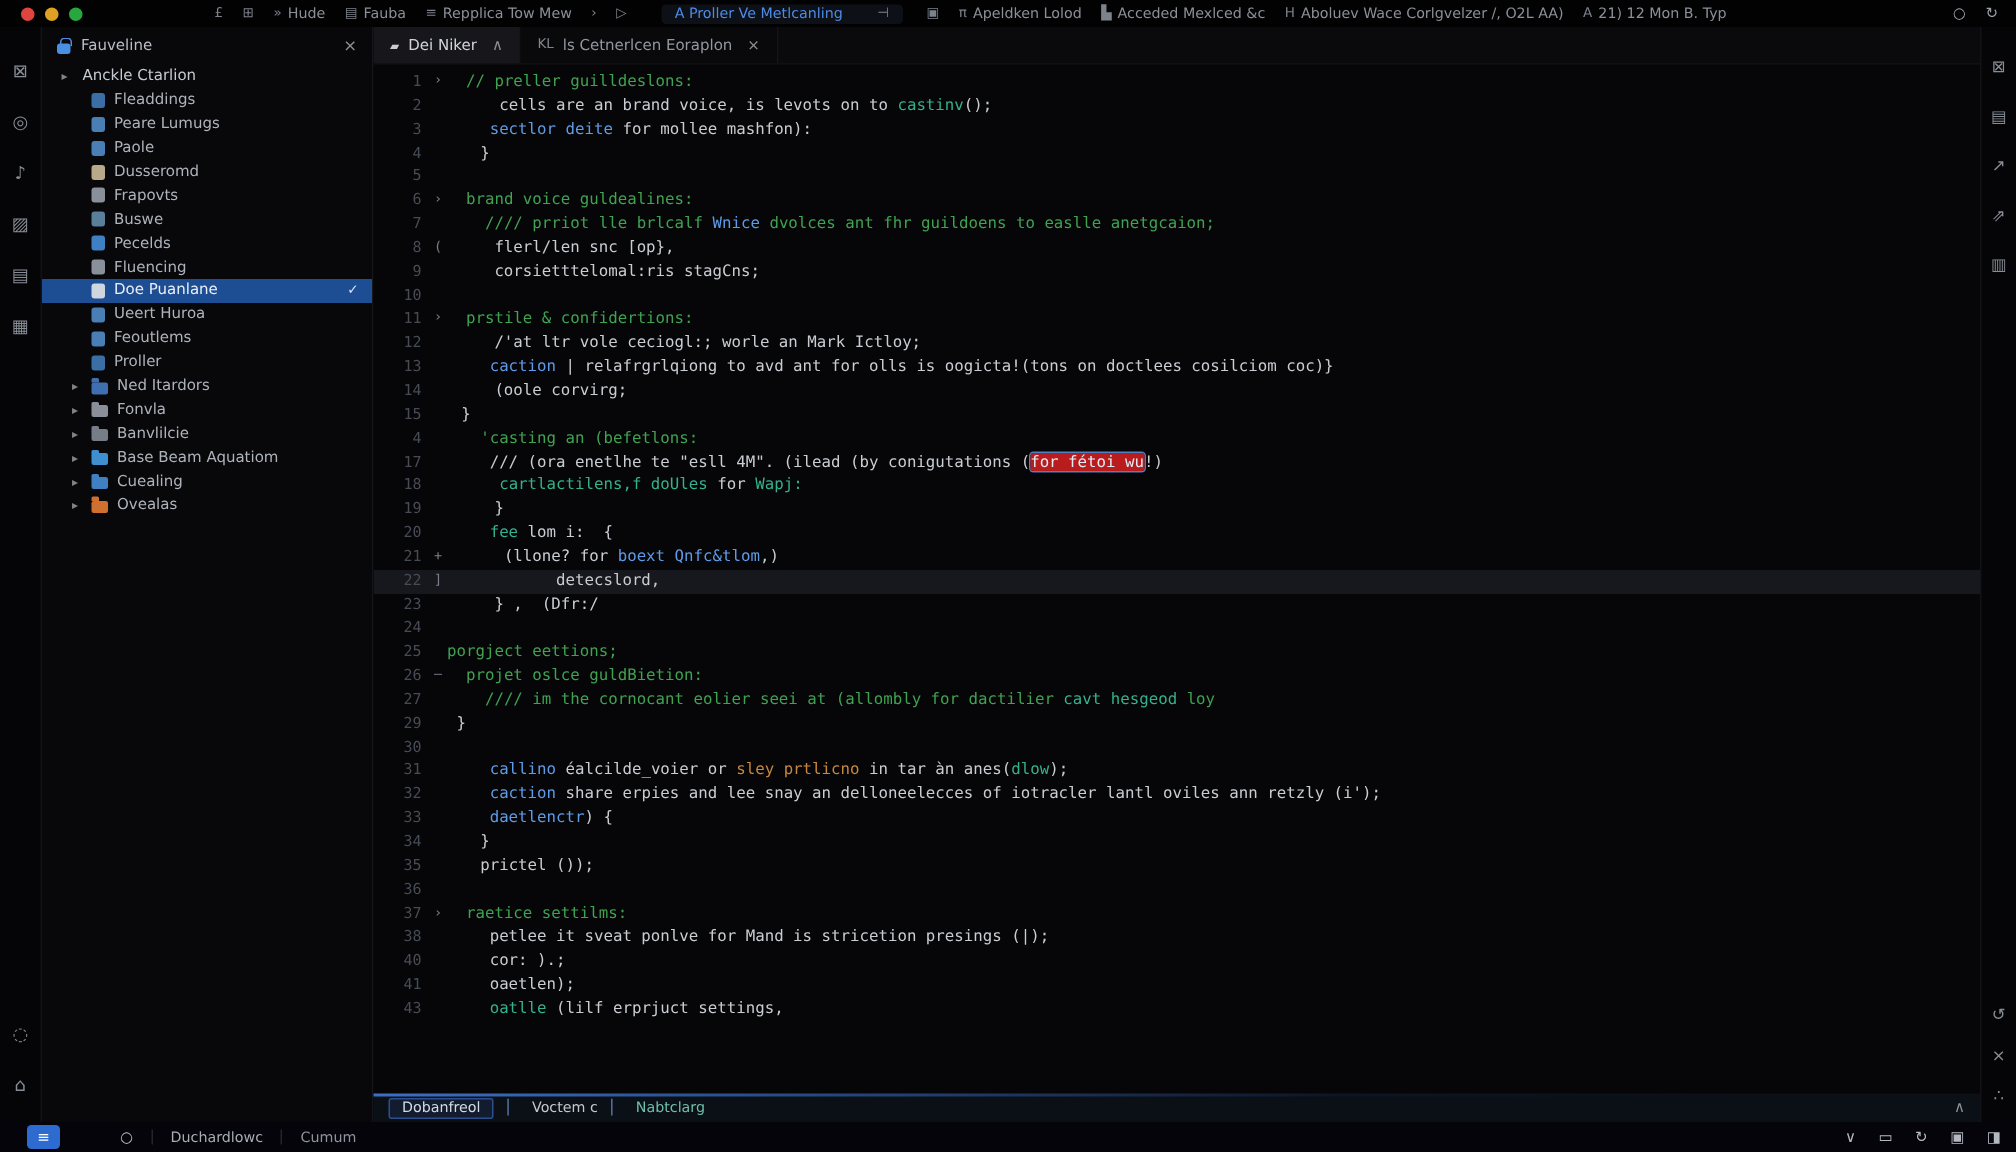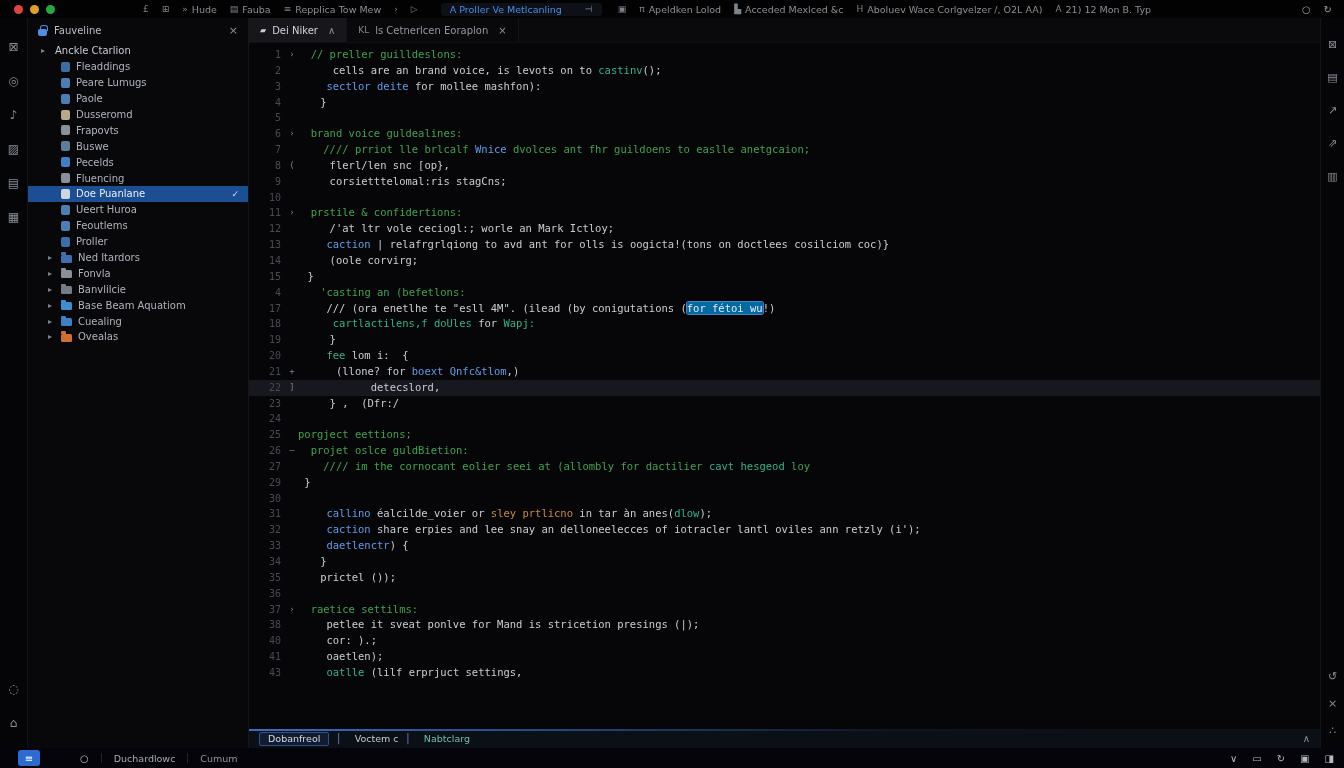--- a/index.html
+++ b/index.html
@@ -63,21 +63,21 @@
 
   .code-area{flex:1;padding-top:4px;overflow:hidden;
              font-family:"DejaVu Sans Mono",monospace;font-size:10.5px;line-height:15.85px}
   .code-line{display:flex;white-space:pre;height:15.85px}
   .code-line.current{background:#17171e}
   .ln{width:37px;text-align:right;color:#464b56;flex:none;padding-right:5px;font-size:10px}
   .mk{width:12px;flex:none;color:#78808e;font-size:9px;text-align:center}
   .cd{flex:1}
   .c-cm{color:#3fa351}.c-kw{color:#5f9ce8}.c-tl{color:#34b18e}
   .c-or{color:#c8893f}.c-tx{color:#c9cdd3}
-  .c-sel{background:#0369a1;color:#e2ebf8;border-radius:2px;box-shadow:0 0 0 1px #4e80c4}
+  .c-sel{background:#b91c1c;color:#e2ebf8;border-radius:2px;box-shadow:0 0 0 1px #4e80c4}
 
   .bottom-bar{height:19px;background:#0b0f16;display:flex;align-items:center;
               padding:0 10px;gap:9px;position:relative;font-size:9.5px;flex:none}
   .bottom-bar::before{content:"";position:absolute;top:0;left:0;right:0;height:2px;
       background:linear-gradient(90deg,#3b6fc4,#24457c 30%,rgba(20,40,80,.25) 60%,transparent 85%)}
   .bb-chip{background:#131c2e;border:1px solid #2c4f8f;border-radius:2px;color:#d5dbe5;
            padding:0 8px;height:14px;display:flex;align-items:center}
   .bb-sep{color:#5b75a8}
   .bb-item{color:#c3c8d0}
   .bb-item.alt{color:#6fbfae}

